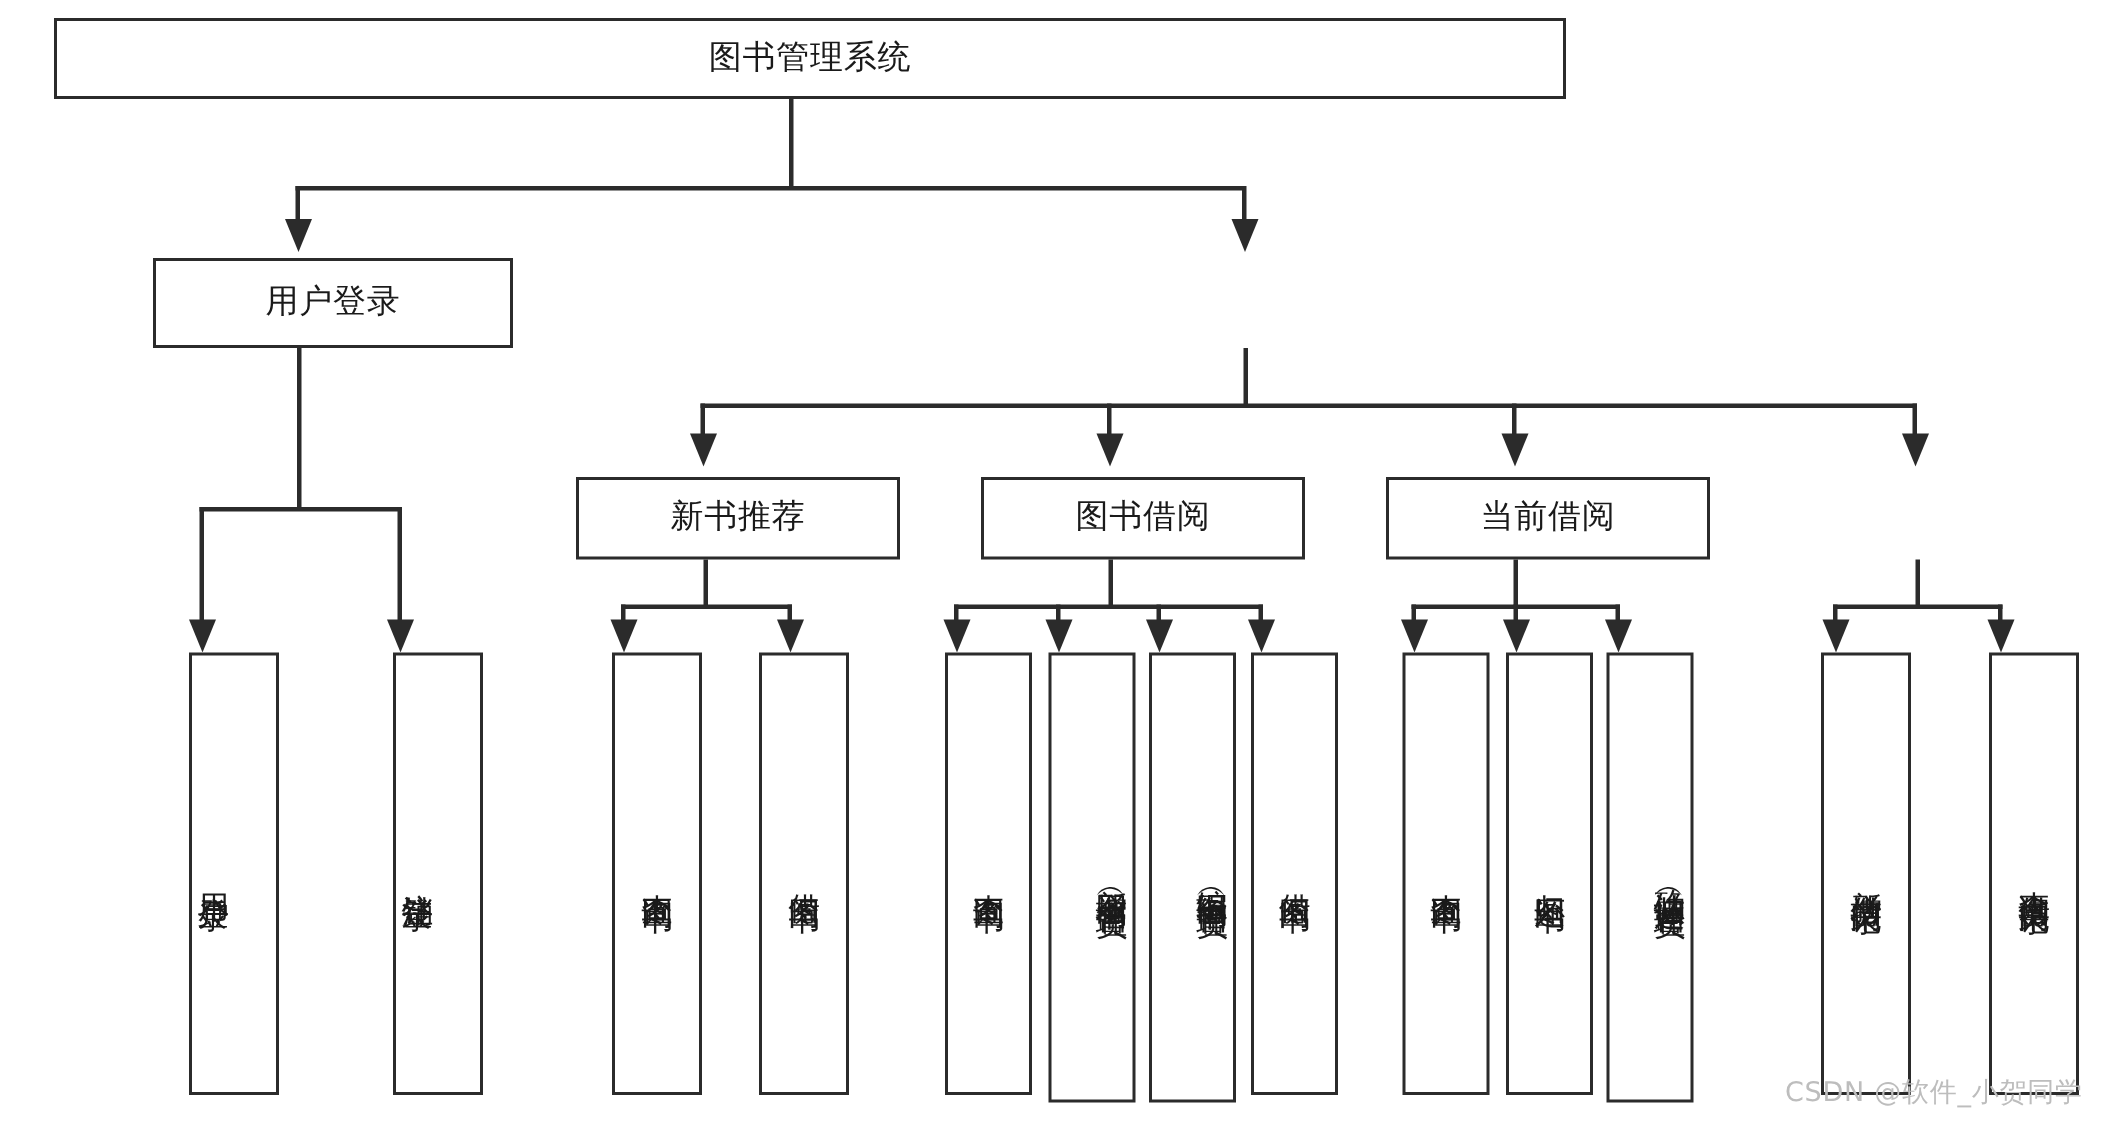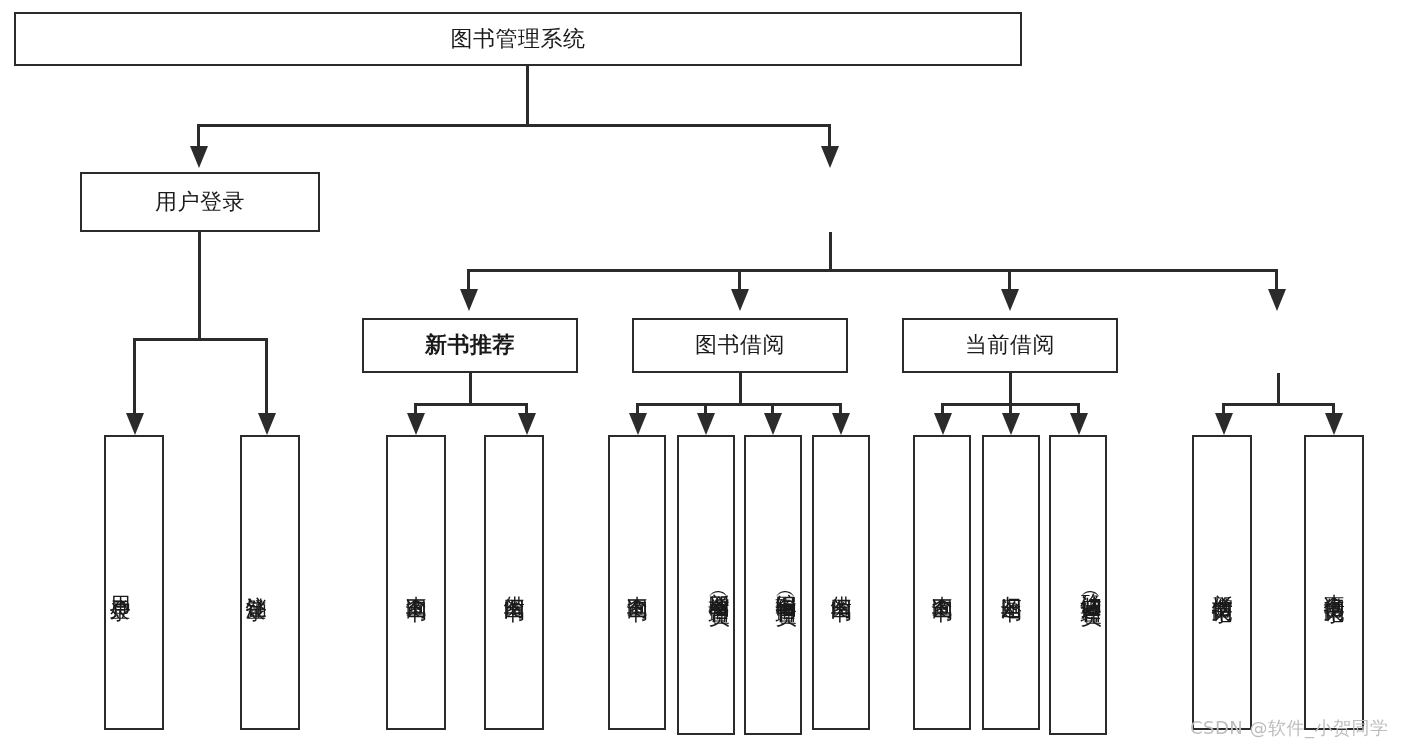--- a/index.html
+++ b/index.html
@@ -19,20 +19,21 @@
   }
   .node {
     position: absolute;
     box-sizing: border-box;
     border: 2px solid #2b2b2b;
     background: #ffffff;
     display: flex;
     align-items: center;
     justify-content: center;
     color: #1a1a1a;
+    margin-left: 22px;
   }
   .node.horiz {
     font-size: 22px;
     letter-spacing: 0.5px;
     line-height: 1.1;
   }
   .node.vert {
     writing-mode: vertical-rl;
     text-orientation: upright;
     font-size: 21px;
@@ -107,21 +108,21 @@
   <div class="conn h" style="left:467px; top:269px; width:811px; height:3px;"></div>
   <div class="conn v" style="left:467px; top:269px; width:3px; height:22px;"></div>
   <div class="arrow" style="left:460px; top:289px;"></div>
   <div class="conn v" style="left:738px; top:269px; width:3px; height:22px;"></div>
   <div class="arrow" style="left:731px; top:289px;"></div>
   <div class="conn v" style="left:1008px; top:269px; width:3px; height:22px;"></div>
   <div class="arrow" style="left:1001px; top:289px;"></div>
   <div class="conn v" style="left:1275px; top:269px; width:3px; height:22px;"></div>
   <div class="arrow" style="left:1268px; top:289px;"></div>
 
-  <div class="node horiz" style="left:362px; top:318px; width:216px; height:55px;font-weight:bold;">
+  <div class="node horiz" style="left:362px; top:318px; width:216px; height:55px;">
     <span>新书推荐</span>
   </div>
   <div class="node horiz" style="left:902px; top:318px; width:216px; height:55px;">
     <span>当前借阅</span>
   </div>
   <div class="node horiz" style="left:632px; top:318px; width:216px; height:55px;">
     <span>图书借阅</span>
   </div>
 
   <div class="conn v" style="left:469px; top:373px; width:3px; height:32px;"></div>

